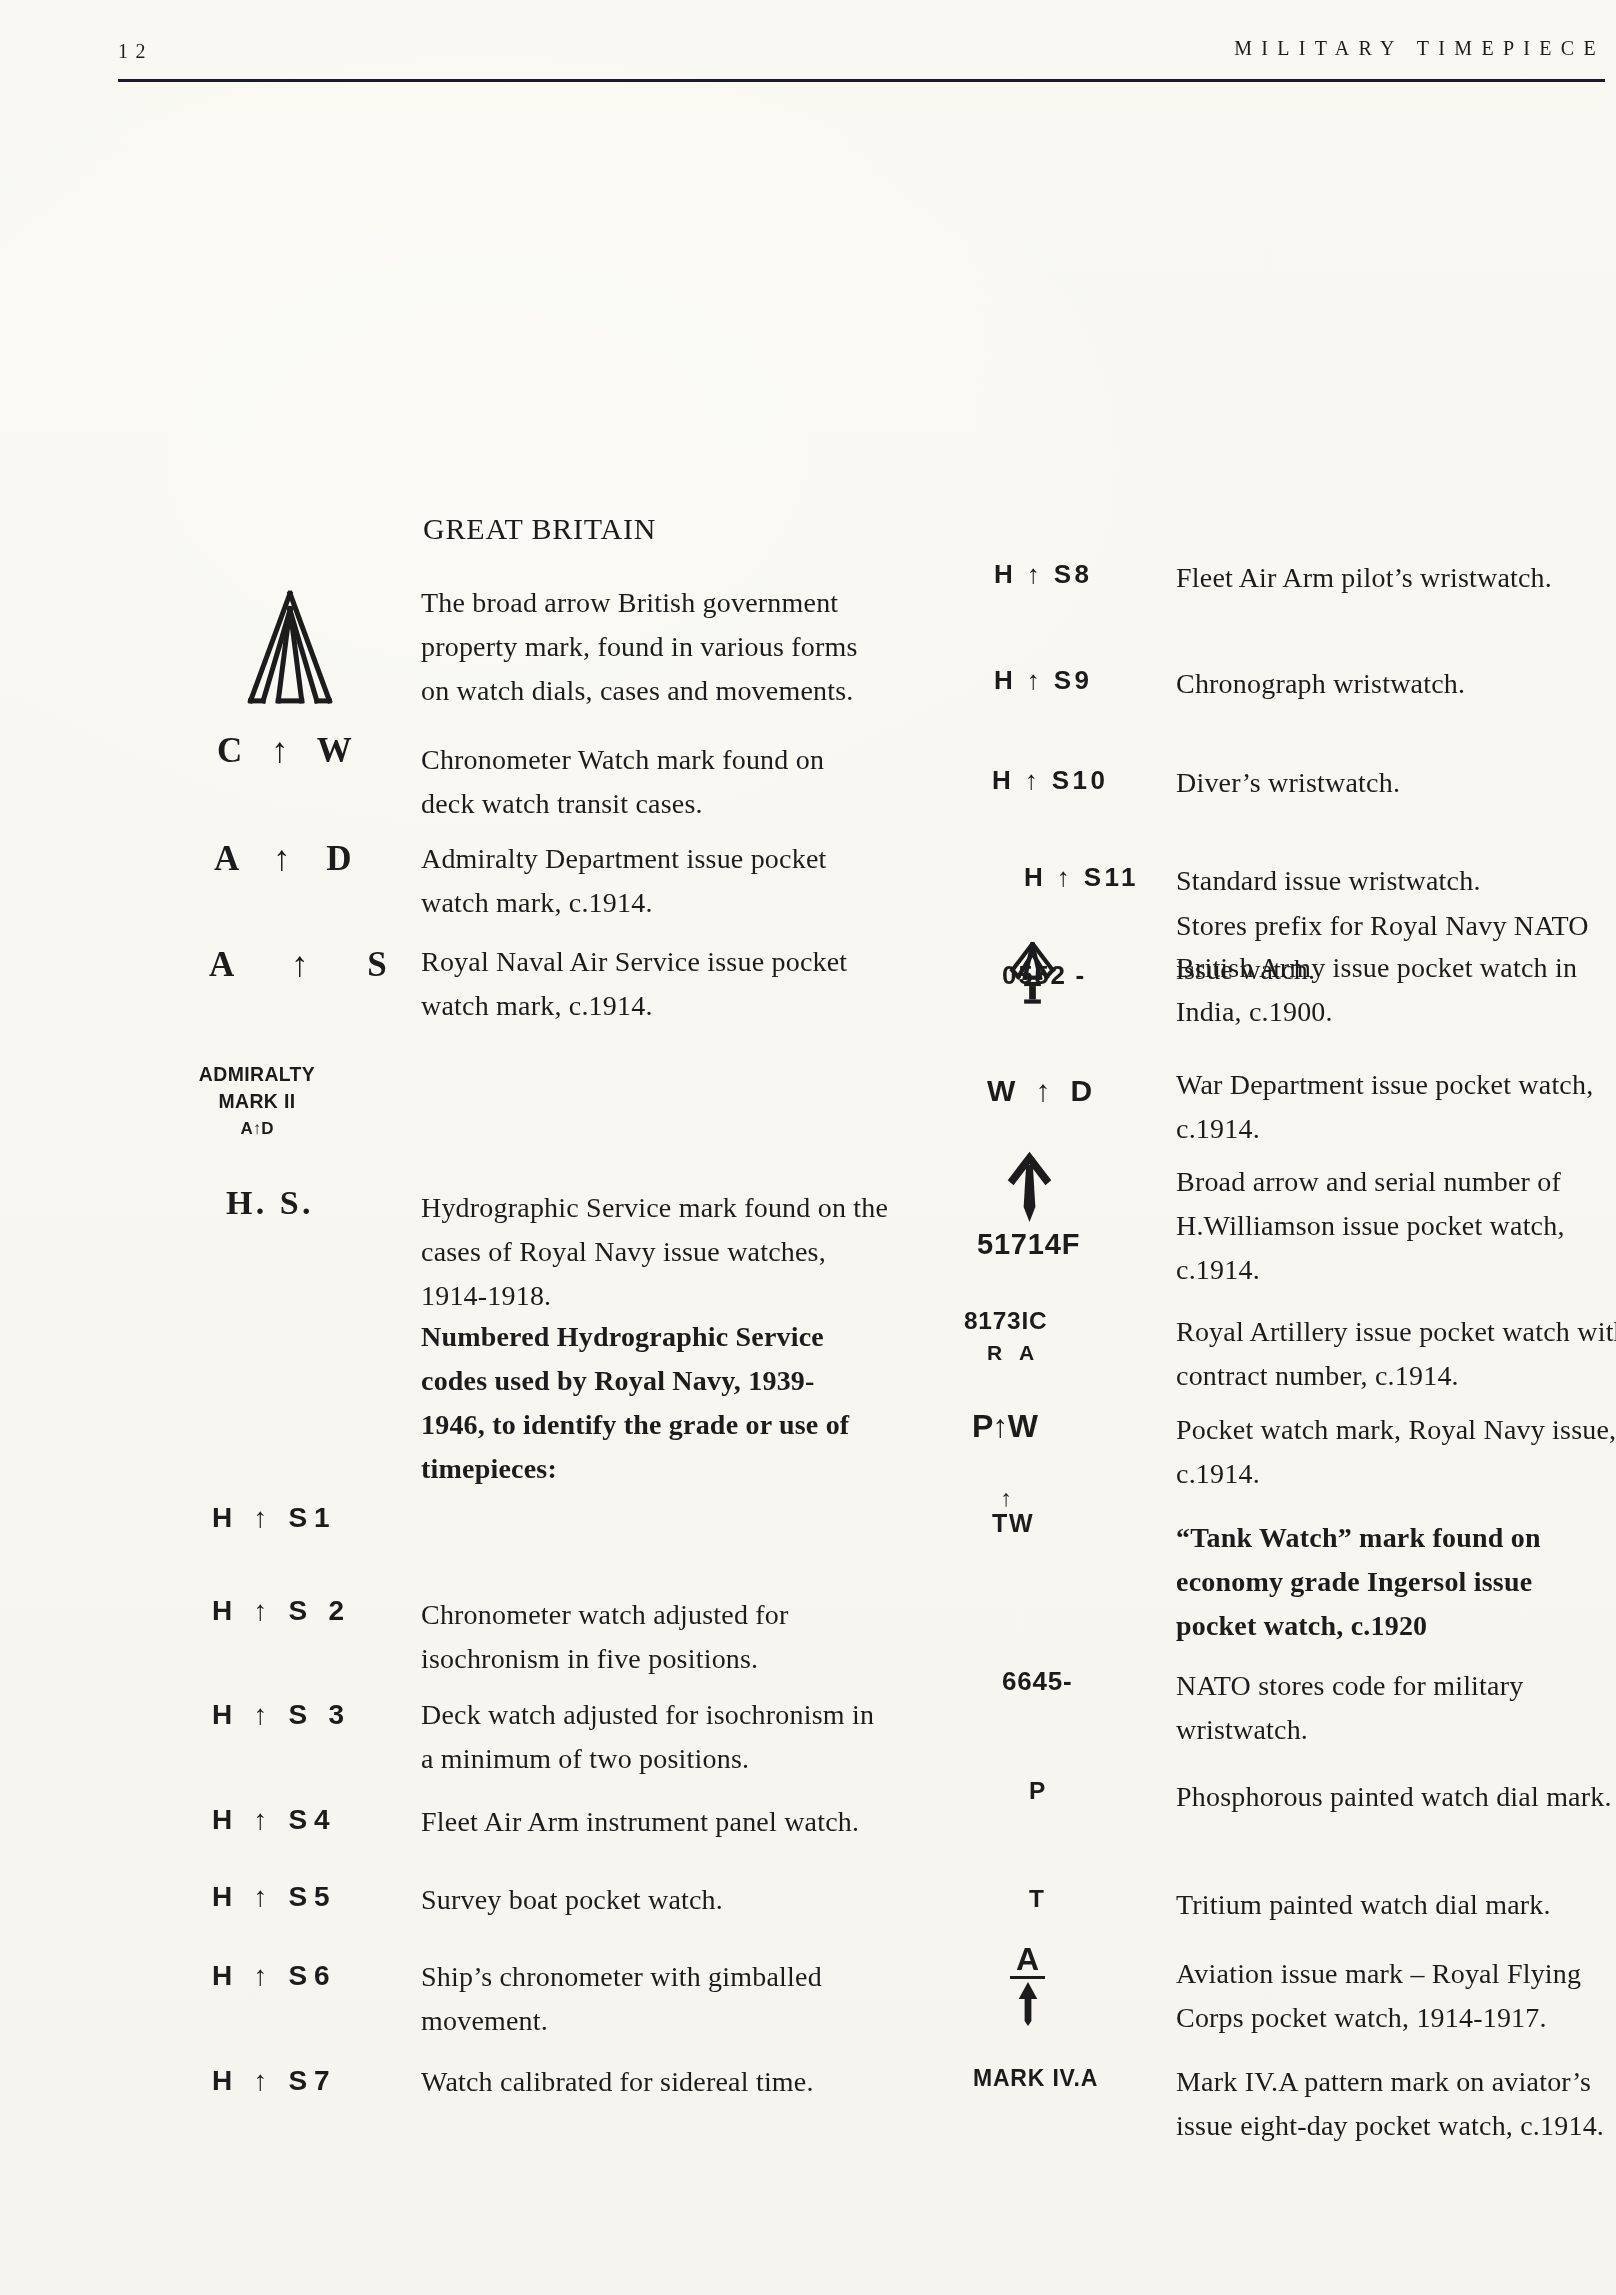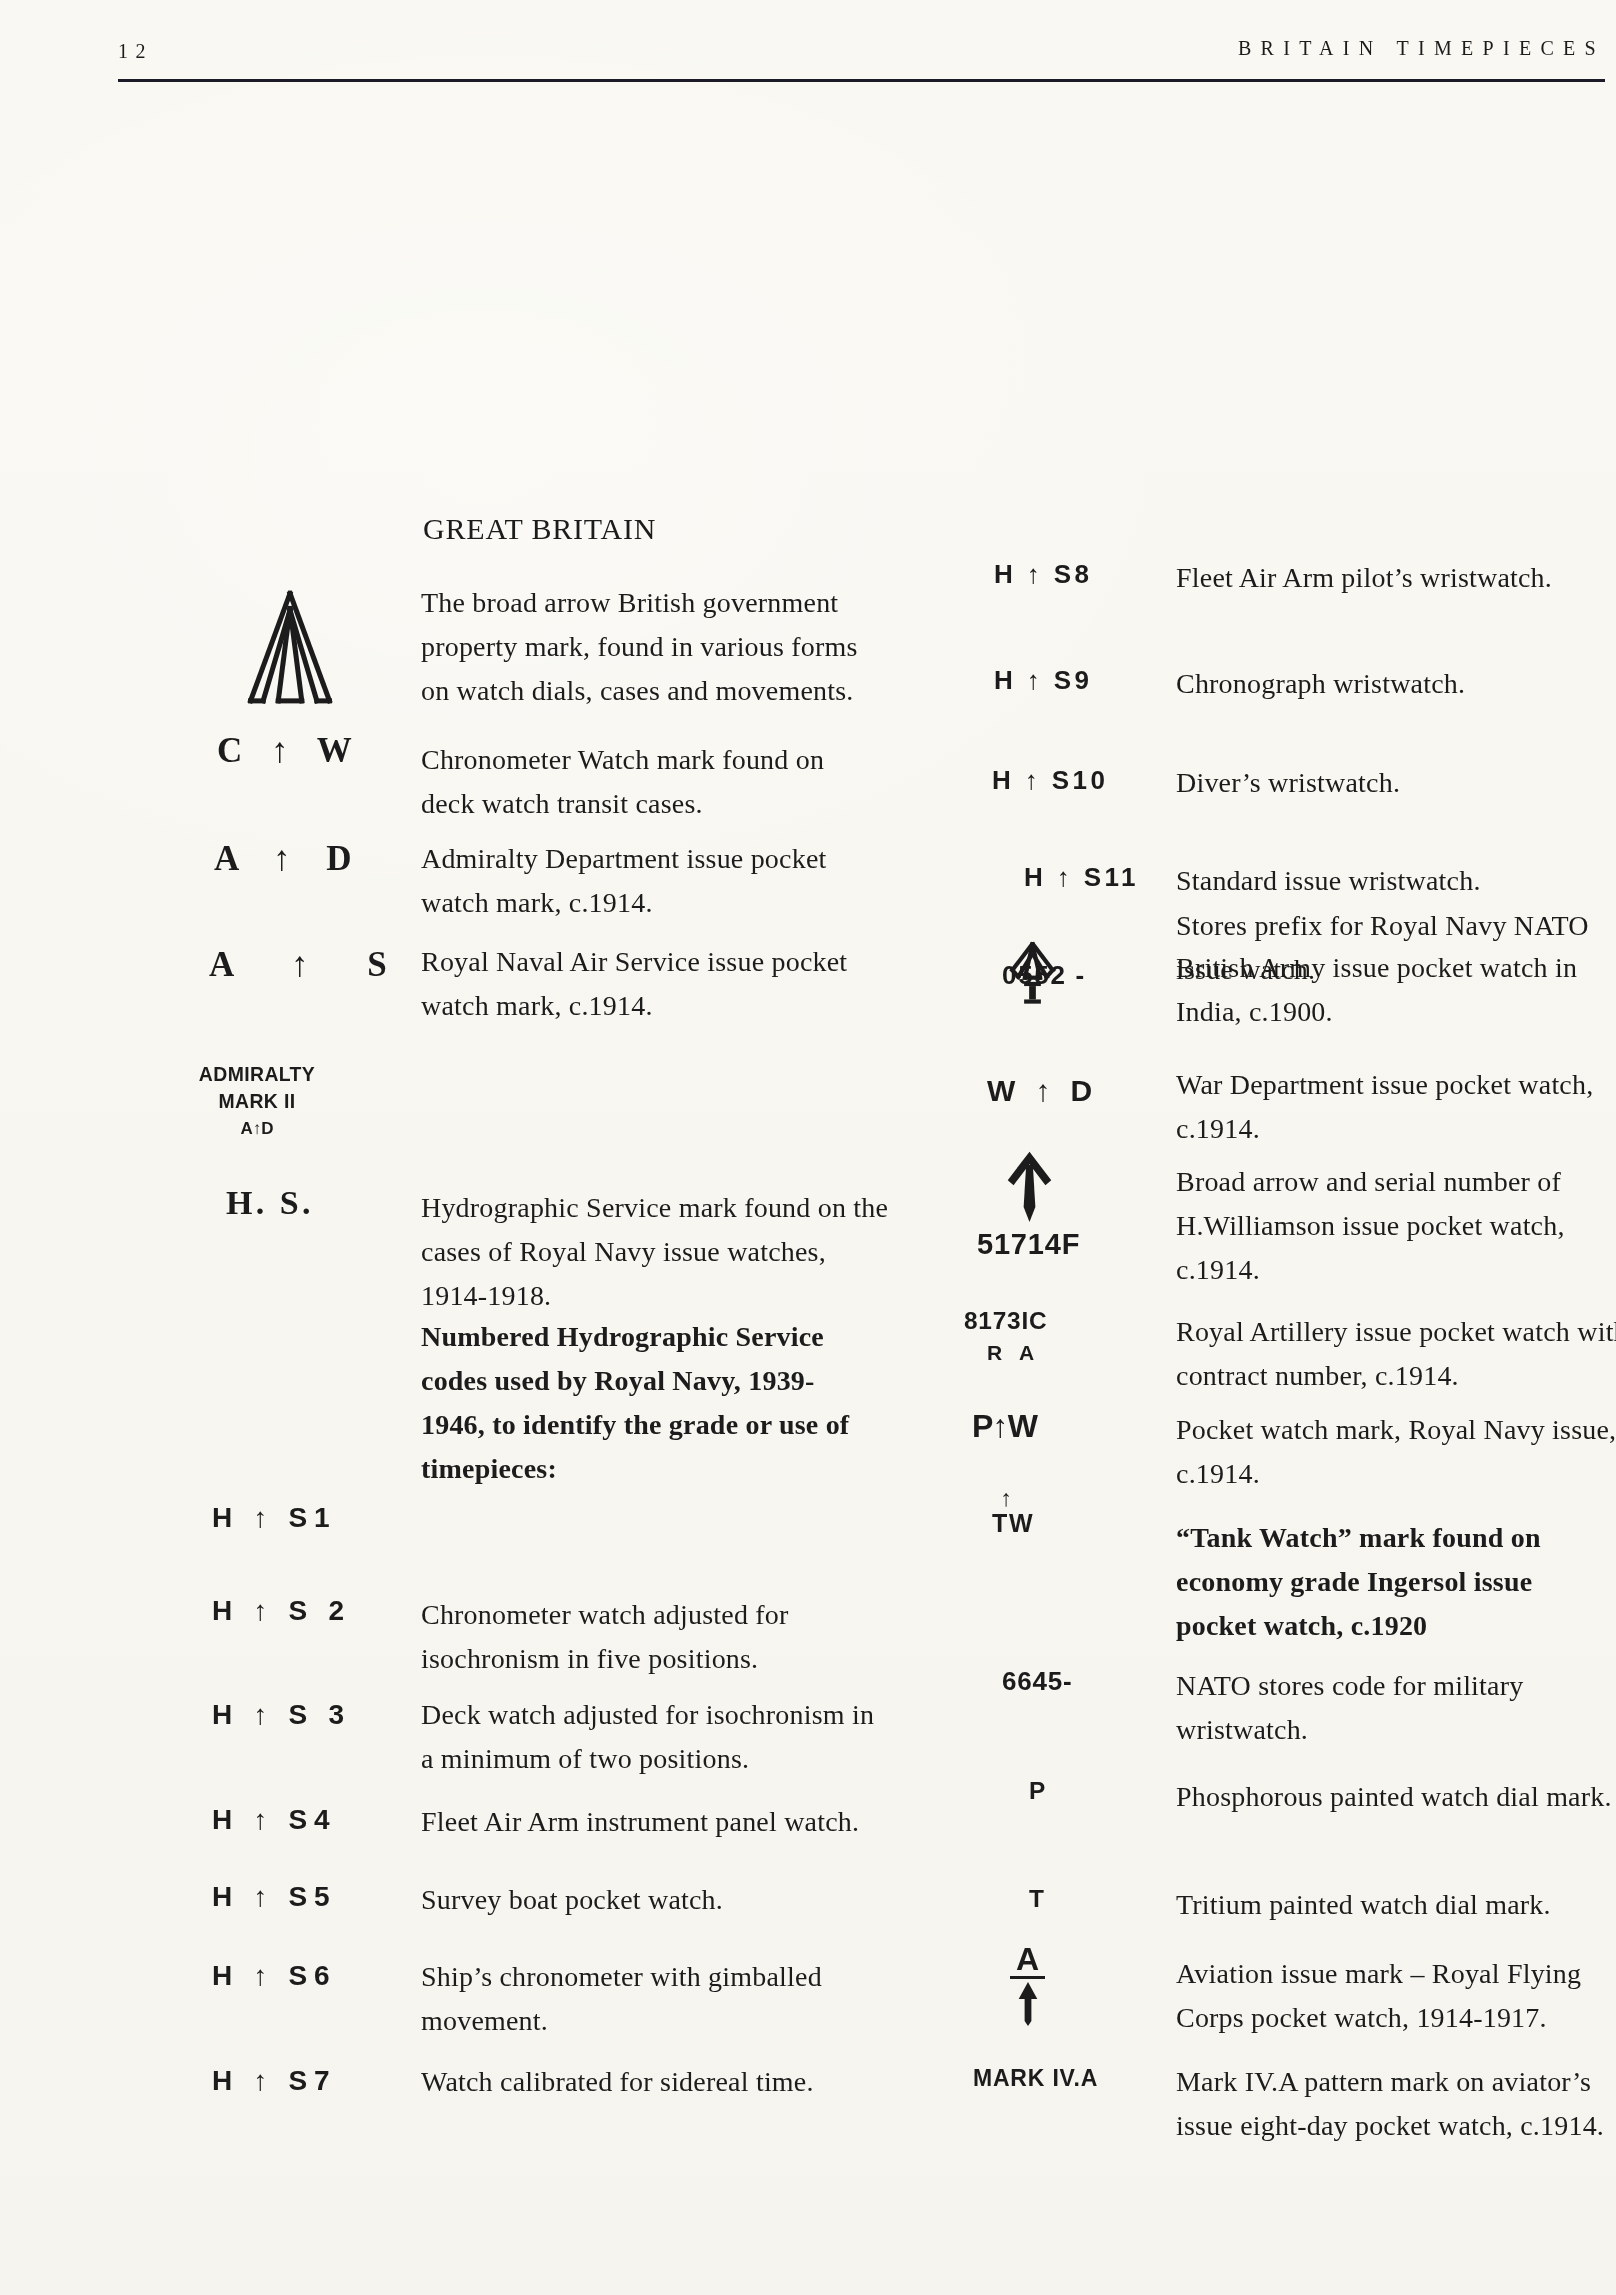--- a/index.html
+++ b/index.html
@@ -37,21 +37,21 @@
   .aviation .a-letter{display:block;font-weight:bold;font-size:32px;line-height:30px;}
   .aviation .a-bar{display:block;width:35px;height:3.4px;background:#1c1c1c;margin:1.7px auto 3.4px auto;}
   .tw-arrow{display:block;font-size:23px;line-height:22px;font-weight:bold;font-family:"Liberation Sans","DejaVu Sans",sans-serif;padding-left:8.4px;}
 </style>
 </head>
 <body>
 
 <div class="page">
 
   <div class="abs pageno" style="left:118px;top:40px;">12</div>
-  <div class="abs runtitle" style="left:1083px;top:37px;">BRITAIN TIMEPIECES</div>
+  <div class="abs runtitle" style="left:1083px;top:37px;">MILITARY TIMEPIECE</div>
   <div class="abs rule" style="left:118px;top:79px;width:1487px;"></div>
 
 
   <div class="abs section-head" style="left:423px;top:512px;">GREAT BRITAIN</div>
 
   <div class="abs" style="left:243px;top:588px;">
     <svg class="icon-svg" width="94" height="120" viewBox="0 0 112 142">
       <g fill="none" stroke="#1c1c1c" stroke-width="6" stroke-linecap="square">
         <path d="M56 6 L9 134"></path>
         <path d="M56 6 L103 134"></path>

